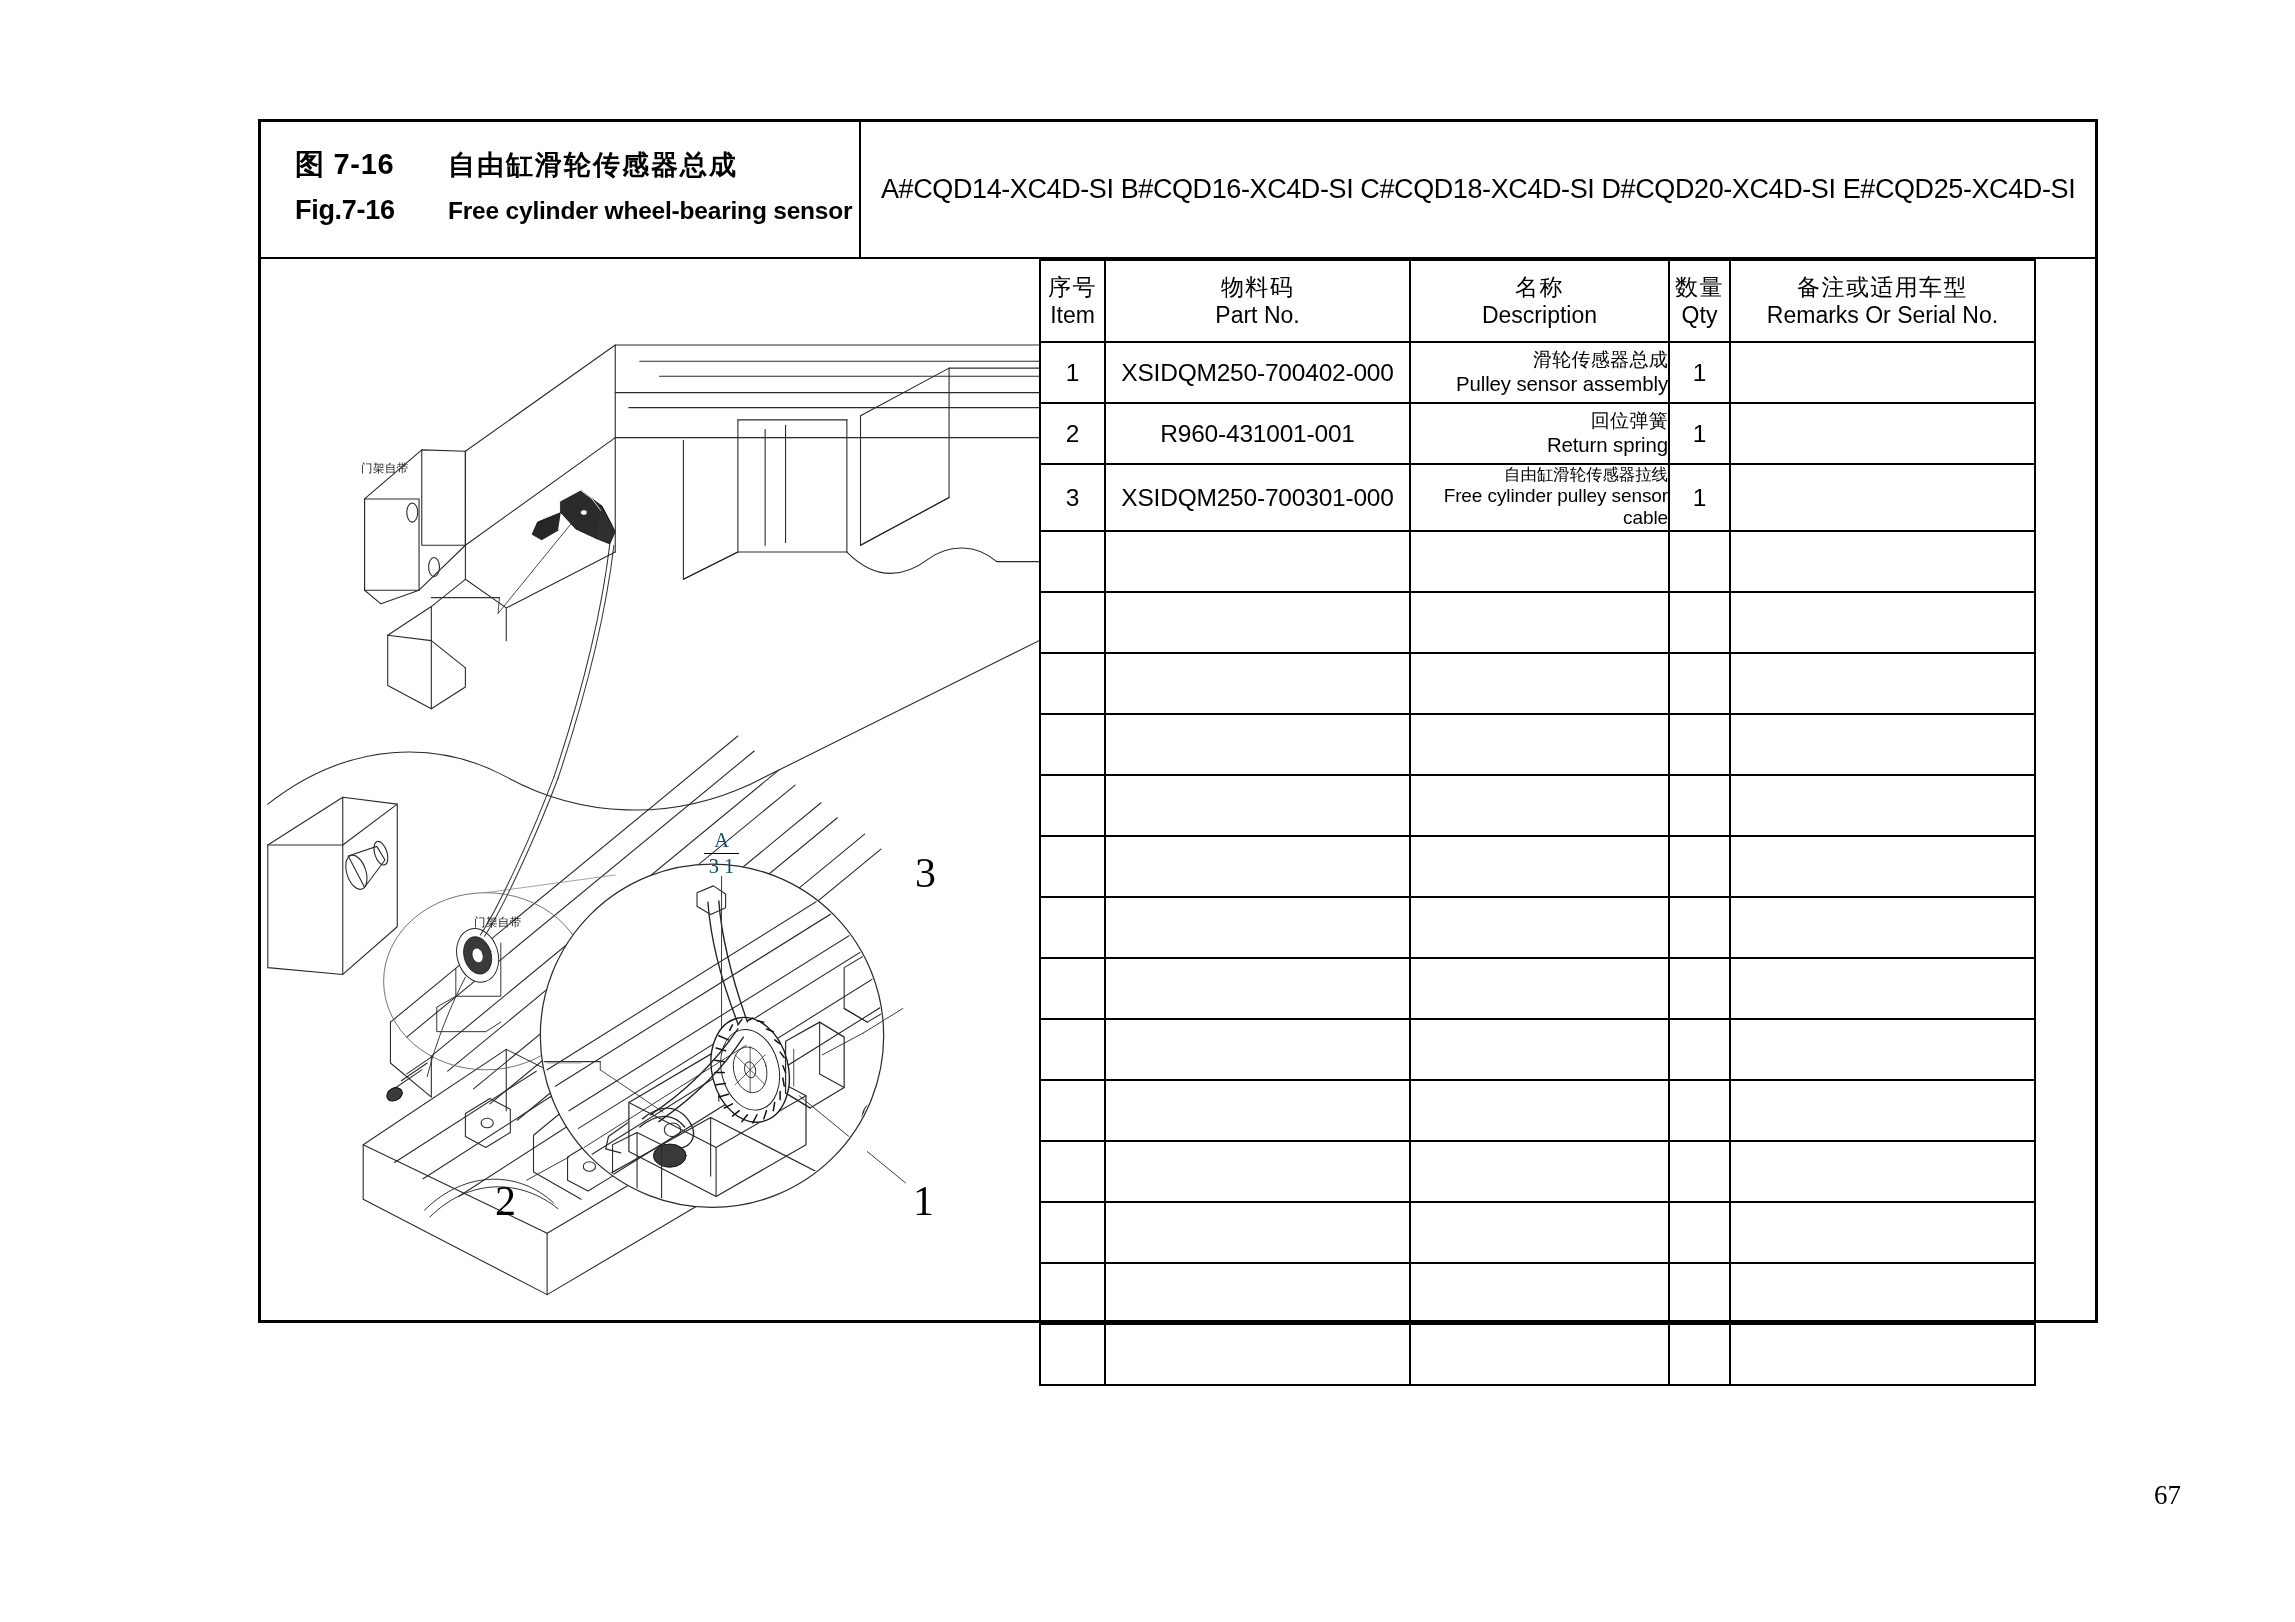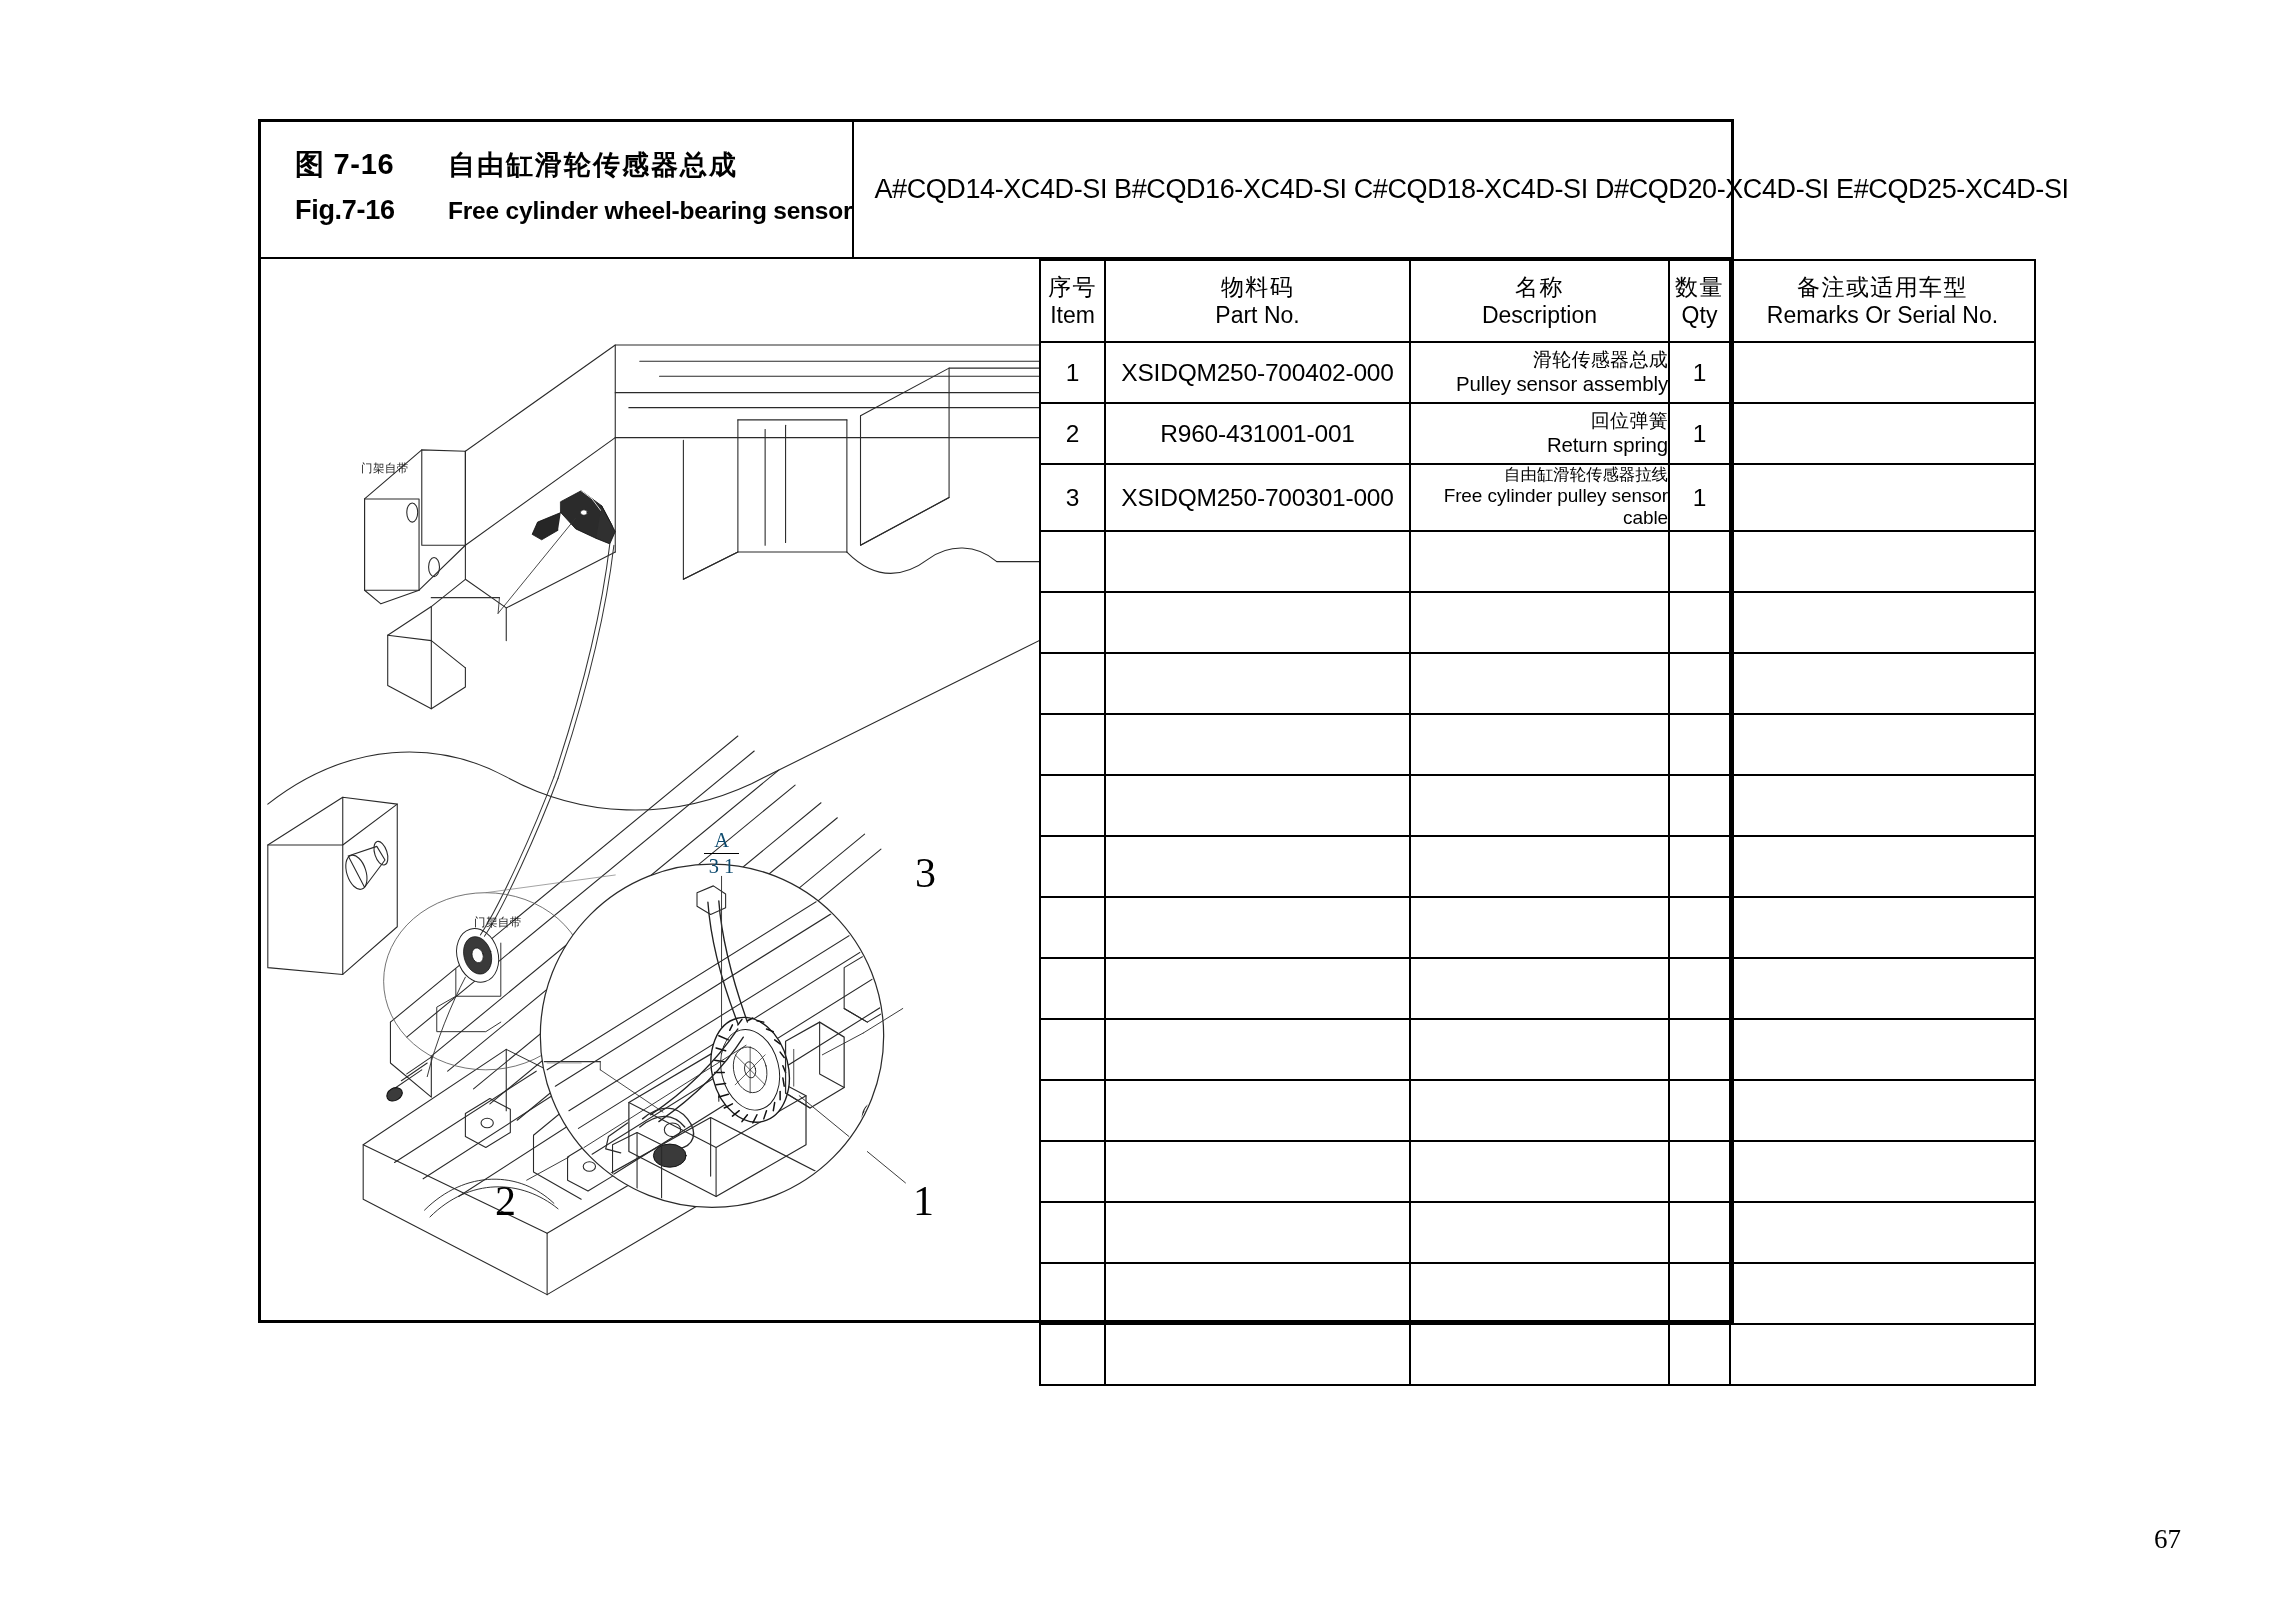--- a/index.html
+++ b/index.html
@@ -14,21 +14,21 @@
     font-family: "Liberation Sans", "DejaVu Sans", sans-serif;
     color: #000000;
     overflow: hidden;
   }
 
   
   #sheet-frame {
     position: absolute;
     left: 258px;
     top: 119px;
-    width: 1476px;
+    width: 1840px;
     height: 1204px;
     border: 3.4px solid #000;
     box-sizing: border-box;
     background: #fff;
   }
 
   
   #title-band {
     position: absolute;
     left: 0;
@@ -183,21 +183,21 @@
   }
   .desc-cn { display: block; font-size: 19px; letter-spacing: 0.3px; }
   .desc-en { display: block; font-size: 20.4px; letter-spacing: -0.1px; }
   .desc-cn.small { font-size: 16.4px; letter-spacing: 0px; }
   .desc-en.small { font-size: 19px; }
 
   
   #page-number {
     position: absolute;
     left: 2154px;
-    top: 1524px;
+    top: 1480px;
     font-size: 27px;
     font-family: "Liberation Serif", "DejaVu Serif", serif;
     color: #000;
   }
 </style>
 </head>
 <body>
 
 <div id="sheet-frame">
 

